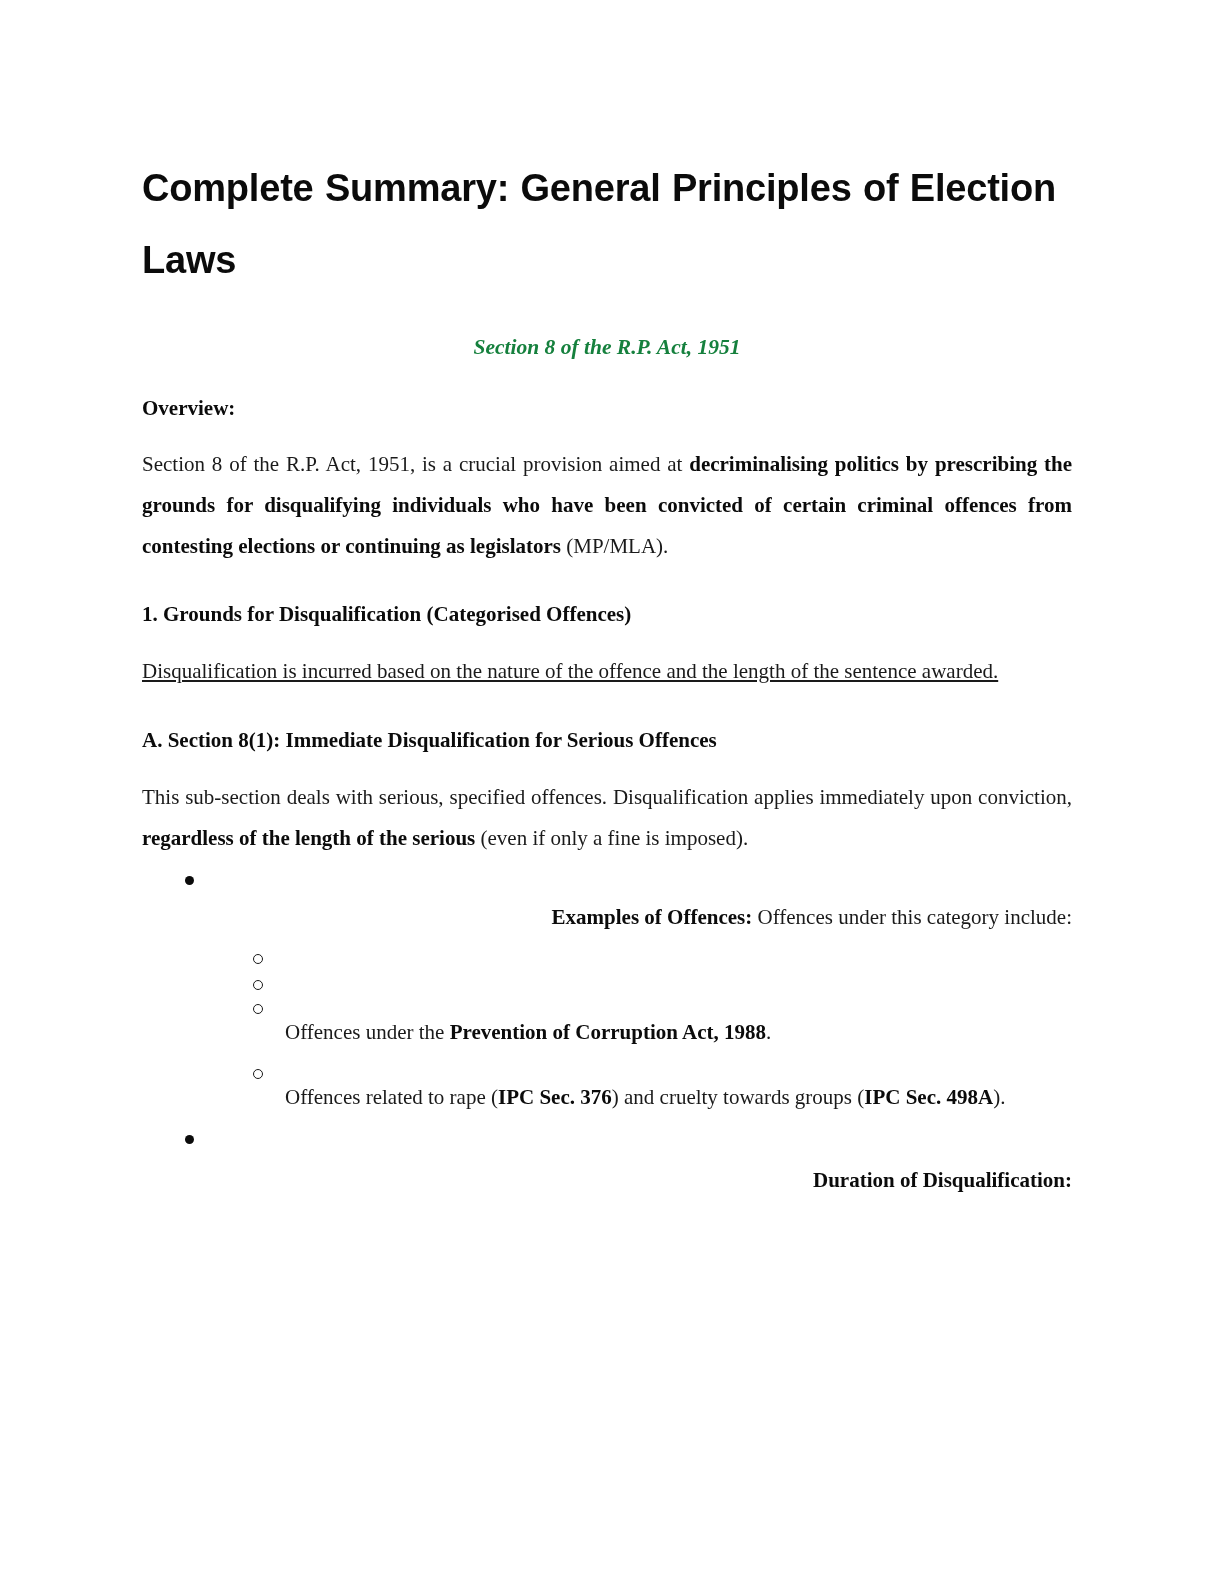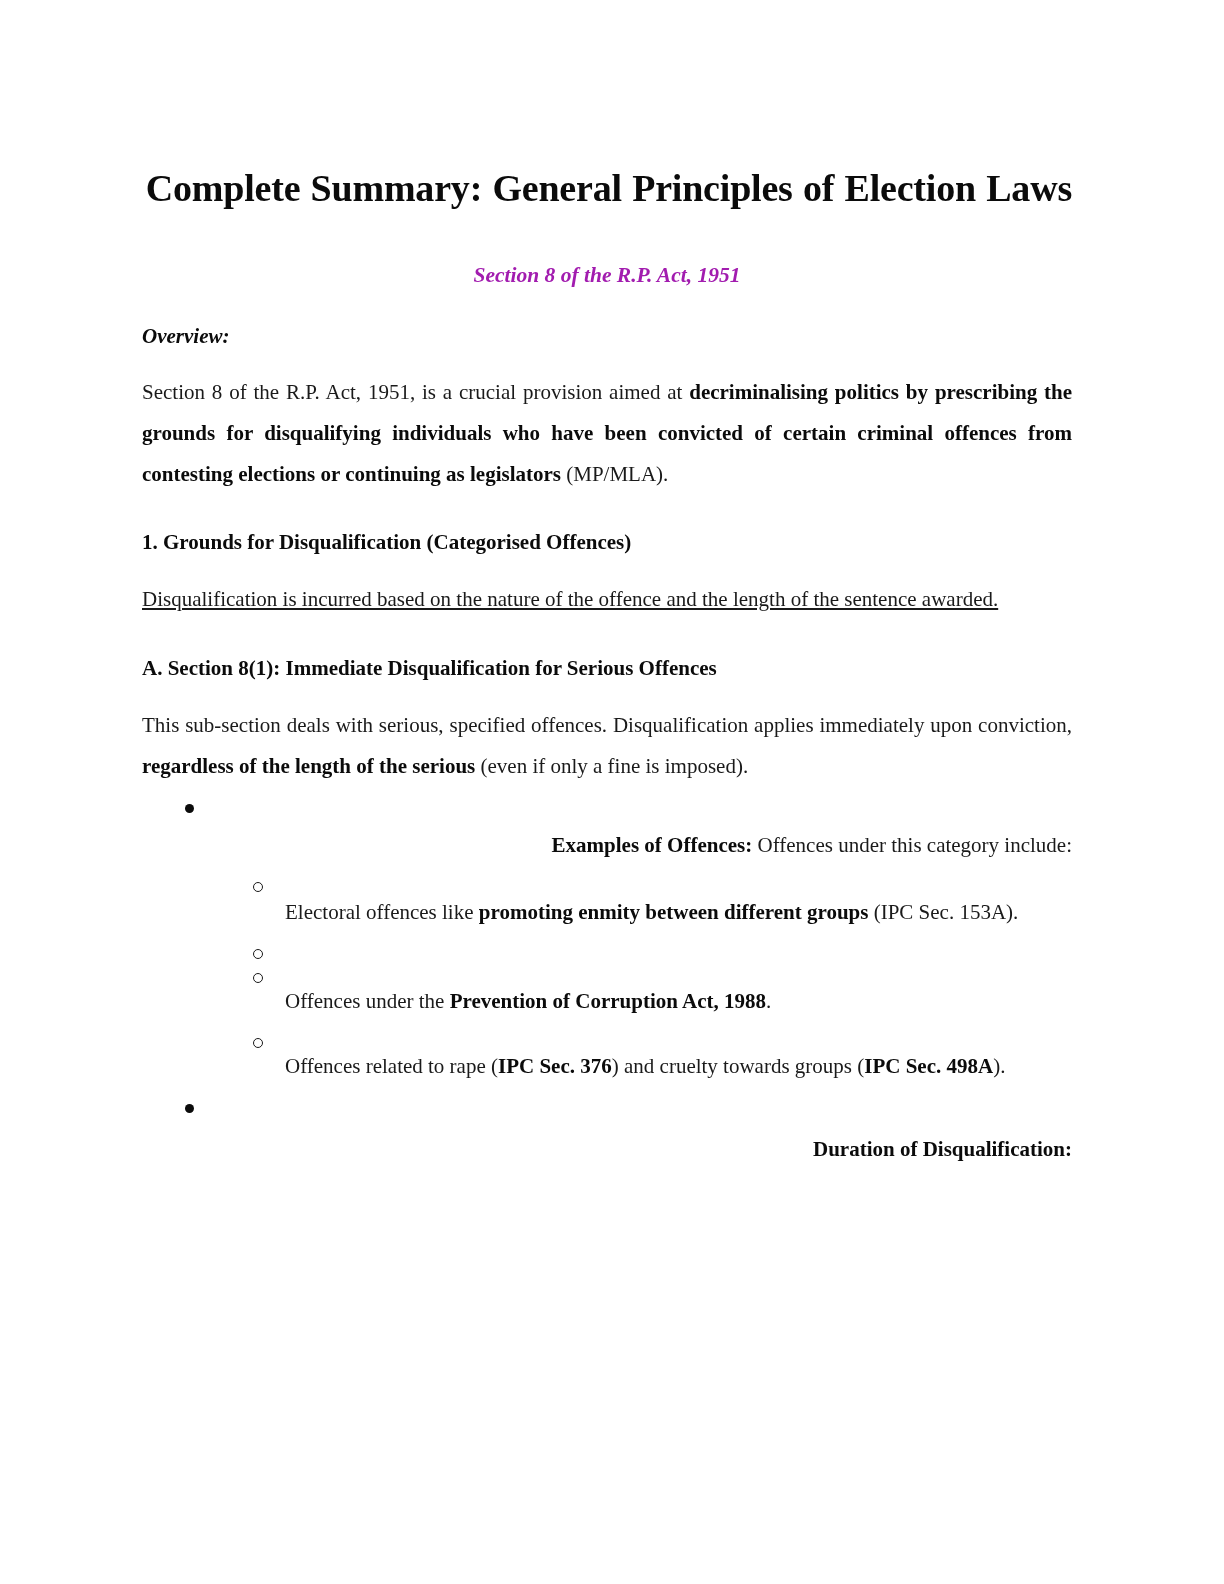--- a/index.html
+++ b/index.html
@@ -25,51 +25,51 @@
     background: #ffffff;
   }
   .content {
     width: 930px;
   }
 
   
   .doc-title {
     margin: 0;
     padding-top: 152px;
-    font-family: Liberation Serif, serif;
+    font-family: Liberation Sans, sans-serif;
     font-size: 38px;
     font-weight: bold;
     line-height: 72px;
-    text-align: right;
+    text-align: left;
     letter-spacing: -0.2px;
     color: #0b0b0b;
     word-spacing: 1px;
   }
 
   
   .doc-subtitle {
     margin: 0;
     padding-top: 36px;
     font-size: 21.5px;
     font-weight: bold;
     font-style: italic;
     text-align: center;
     line-height: 30px;
-    color: #a21caf;
+    color: #15803d;
   }
 
   
   .heading {
     margin: 0;
     font-size: 21px;
     font-weight: bold;
     line-height: 30px;
     color: #0b0b0b;
   }
-  .h-overview { padding-top: 31px; font-style: italic; }
+  .h-overview { padding-top: 31px; }
   .h-grounds  { padding-top: 32px; }
   .h-sub-a    { padding-top: 33px; }
 
   
   .para {
     margin: 0;
     font-size: 21px;
     line-height: 41px;
     text-align: justify;
     text-justify: inter-word;
@@ -193,21 +193,20 @@
       <li class="bullet-item b-examples">
         <span class="marker-disc"></span>
         <span class="bullet-text"><b>Examples of Offences:</b><span> Offences under this category include:</span></span>
       </li>
     </ul>
 
     <ul class="subbullet-list">
 
       <li class="subbullet-item sb-gap-first">
         <span class="marker-circle"></span>
-        <span class="subbullet-text"><span>Electoral offences like </span><b>promoting enmity between different groups</b><span> (IPC Sec. 153A).</span></span>
       </li>
 
       <li class="subbullet-item sb-gap">
         <span class="marker-circle"></span>
       </li>
 
       <li class="subbullet-item sb-gap">
         <span class="marker-circle"></span>
         <span class="subbullet-text"><span>Offences under the </span><b>Prevention of Corruption Act, 1988</b><span>.</span></span>
       </li>

